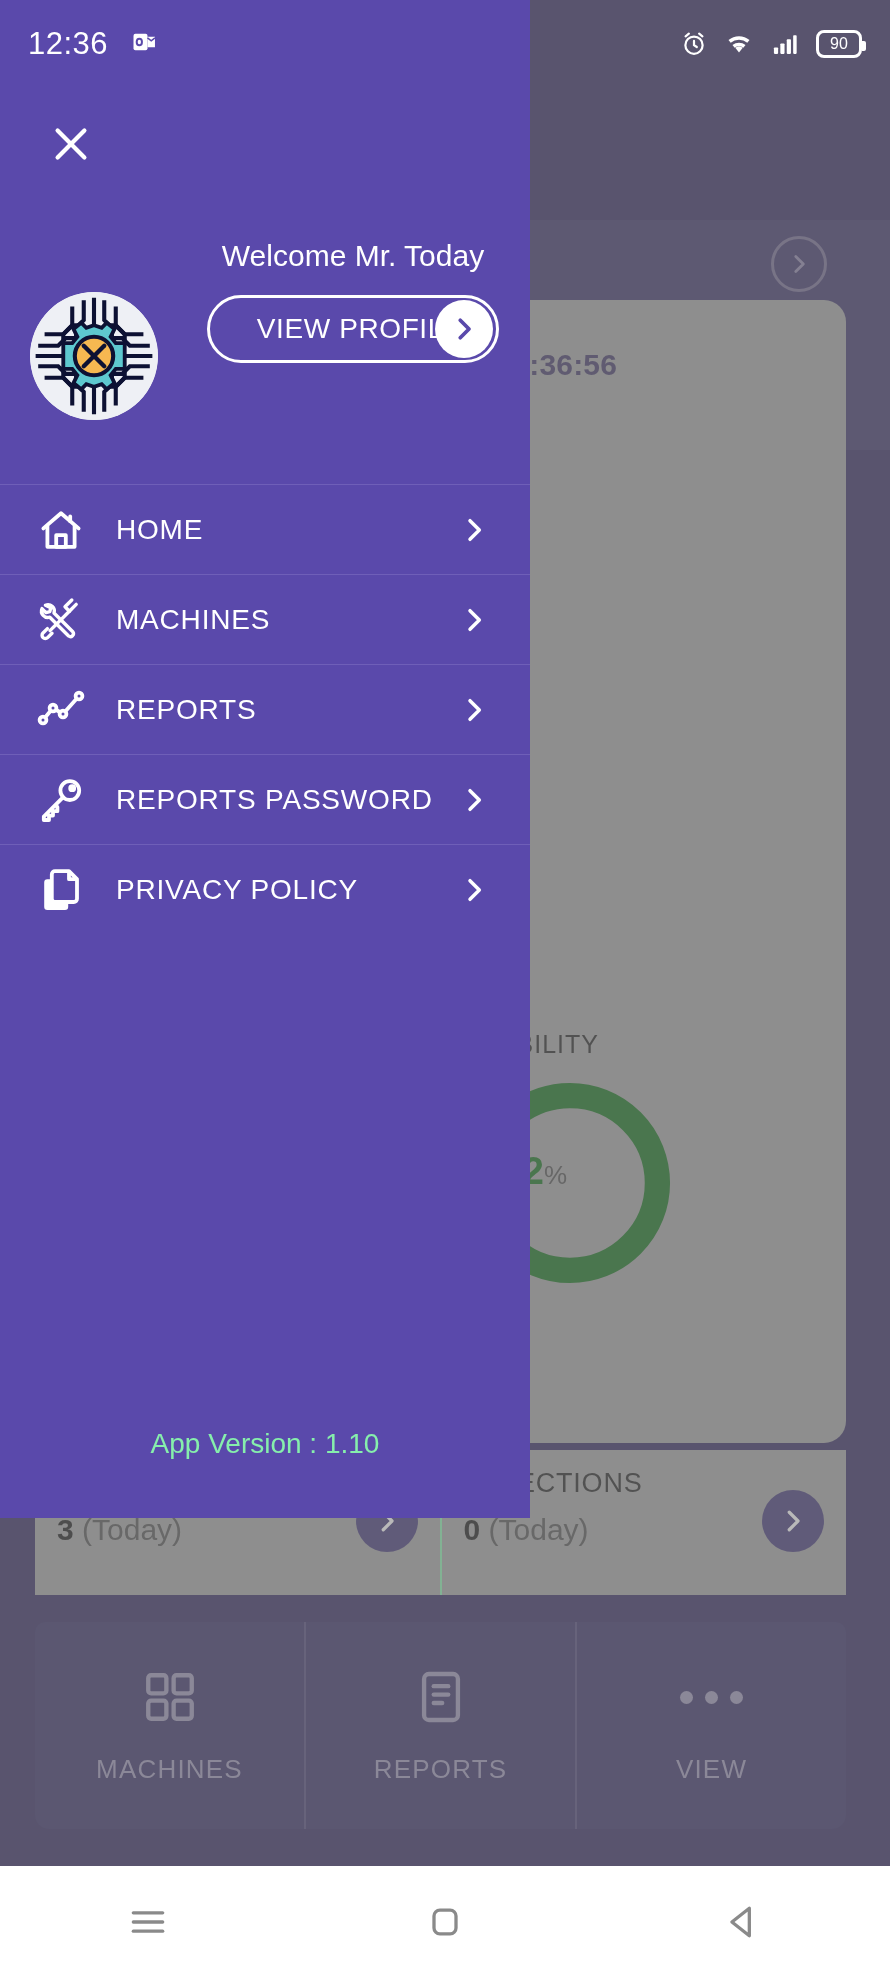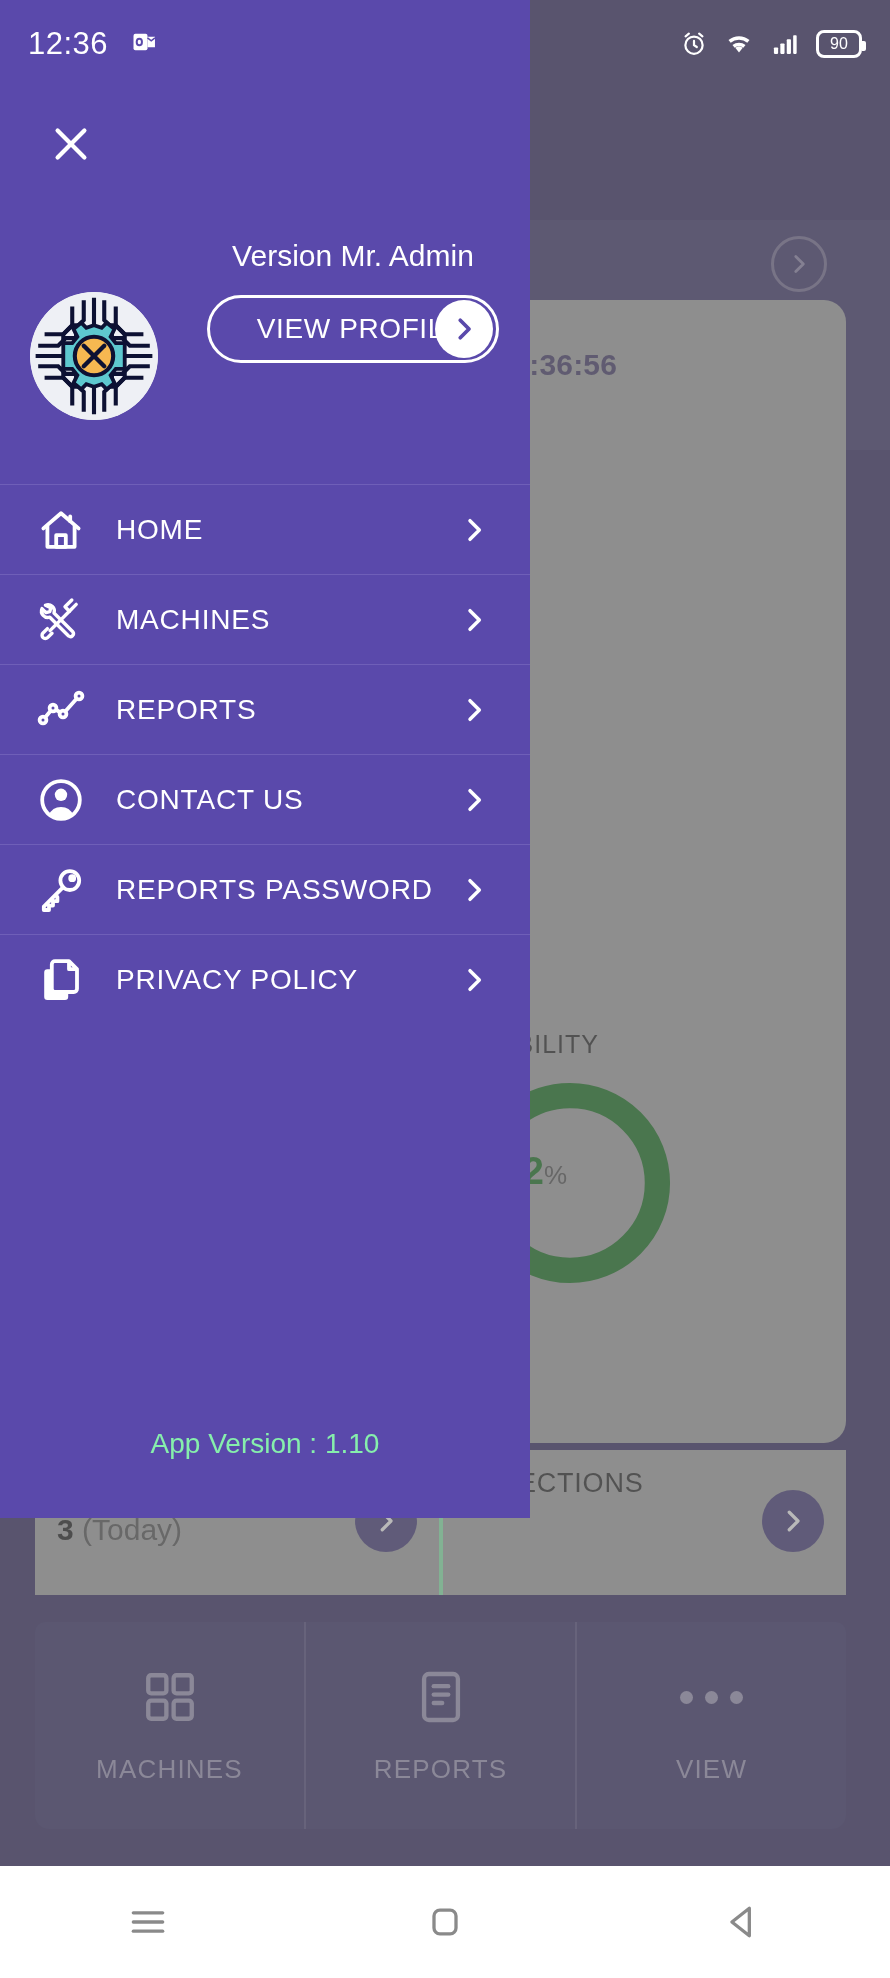--- a/index.html
+++ b/index.html
@@ -70,21 +70,21 @@
 
   .bd-tile-row {
     position:absolute; left:35px; top:1450px;
     width:811px; height:145px;
     display:flex;
     background:#a0a0a0;
   }
   .bd-tile {
     flex:1; position:relative;
     padding:18px 22px;
-    border-right:4px solid #86efac;
+    border-right:2px solid #86efac;
   }
   .bd-tile:last-child { border-right:none; }
   .bd-tile-title {
     font-size:27px; color:#1b1b1b; letter-spacing:0.8px;
     white-space:nowrap;
   }
   .bd-tile-value {
     margin-top:14px;
     font-size:30px; color:#4c4c4c;
     white-space:nowrap;
@@ -302,20 +302,21 @@
         <div class="bd-tile-title">ALARMS</div>
         <div class="bd-tile-value"><b>3</b><span> (Today)</span></div>
         <div class="bd-tile-go">
           <svg viewBox="0 0 24 24" fill="none" stroke="#ffffff" stroke-width="2.6" stroke-linecap="round" stroke-linejoin="round">
             <polyline points="9 5 16 12 9 19"></polyline>
           </svg>
         </div>
       </div>
       <div class="bd-tile">
         <div class="bd-tile-title">REJECTIONS</div>
+        <div class="bd-tile-value"><b>0</b><span> (Today)</span></div>
         <div class="bd-tile-go">
           <svg viewBox="0 0 24 24" fill="none" stroke="#ffffff" stroke-width="2.6" stroke-linecap="round" stroke-linejoin="round">
             <polyline points="9 5 16 12 9 19"></polyline>
           </svg>
         </div>
       </div>
     </div>
 
     <div class="bd-tabbar">
       <div class="bd-tab">
@@ -401,21 +402,21 @@
           <circle cx="50" cy="50" r="15" fill="#f5b council"></circle>
           <circle cx="50" cy="50" r="15" fill="#f6b851" stroke="#0d1133" stroke-width="3.2"></circle>
           <g stroke="#0d1133" stroke-width="3.4" stroke-linecap="round">
             <line x1="42" y1="42" x2="58" y2="58"></line>
             <line x1="58" y1="42" x2="42" y2="58"></line>
           </g>
         </svg>
       </div>
 
       <div id="profile-right">
-        <div id="welcome">Version Mr. Admin</div>
+        <div id="welcome">Welcome Mr. Today</div>
         <div id="view-profile">
           <span class="vp-label">VIEW PROFILE</span>
           <span id="vp-circle">
             <svg viewBox="0 0 24 24" fill="none" stroke="#5a49ab" stroke-width="3" stroke-linecap="round" stroke-linejoin="round">
               <polyline points="9 5 16 12 9 19"></polyline>
             </svg>
           </span>
         </div>
       </div>
     </div>
@@ -467,35 +468,20 @@
           </svg>
         </span>
         <span class="mi-label">REPORTS</span>
         <span class="mi-chev">
           <svg viewBox="0 0 24 24" fill="none" stroke="#ffffff" stroke-width="2.6" stroke-linecap="round" stroke-linejoin="round">
             <polyline points="9 5 16 12 9 19"></polyline>
           </svg>
         </span>
       </div>
 
-      <div class="menu-item">
-        <span class="mi-icon">
-          <svg viewBox="0 0 24 24">
-            <circle cx="12" cy="12" r="9.4" fill="none" stroke="#ffffff" stroke-width="1.9"></circle>
-            <circle cx="12" cy="9.4" r="3.1" fill="#ffffff"></circle>
-            <path d="M5.9 19.6 a6.6 6.6 0 0 1 12.2 0 A9.3 9.3 0 0 1 5.9 19.6 Z" fill="#ffffff"></path>
-          </svg>
-        </span>
-        <span class="mi-label">CONTACT US</span>
-        <span class="mi-chev">
-          <svg viewBox="0 0 24 24" fill="none" stroke="#ffffff" stroke-width="2.6" stroke-linecap="round" stroke-linejoin="round">
-            <polyline points="9 5 16 12 9 19"></polyline>
-          </svg>
-        </span>
-      </div>
 
       <div class="menu-item">
         <span class="mi-icon">
           <svg viewBox="0 0 24 24" fill="none" stroke="#ffffff" stroke-width="1.9" stroke-linecap="round" stroke-linejoin="round">
             <circle cx="16.4" cy="7.3" r="4.7"></circle>
             <circle cx="17.6" cy="6.1" r="1" fill="#ffffff"></circle>
             <path d="M13.1 10.6 L3.4 20.3 L3.4 22 L6 22 L6 19.8 L8 19.8 L8 17.6 L10.2 17.6 L10.2 15.5"></path>
           </svg>
         </span>
         <span class="mi-label">REPORTS PASSWORD</span>

